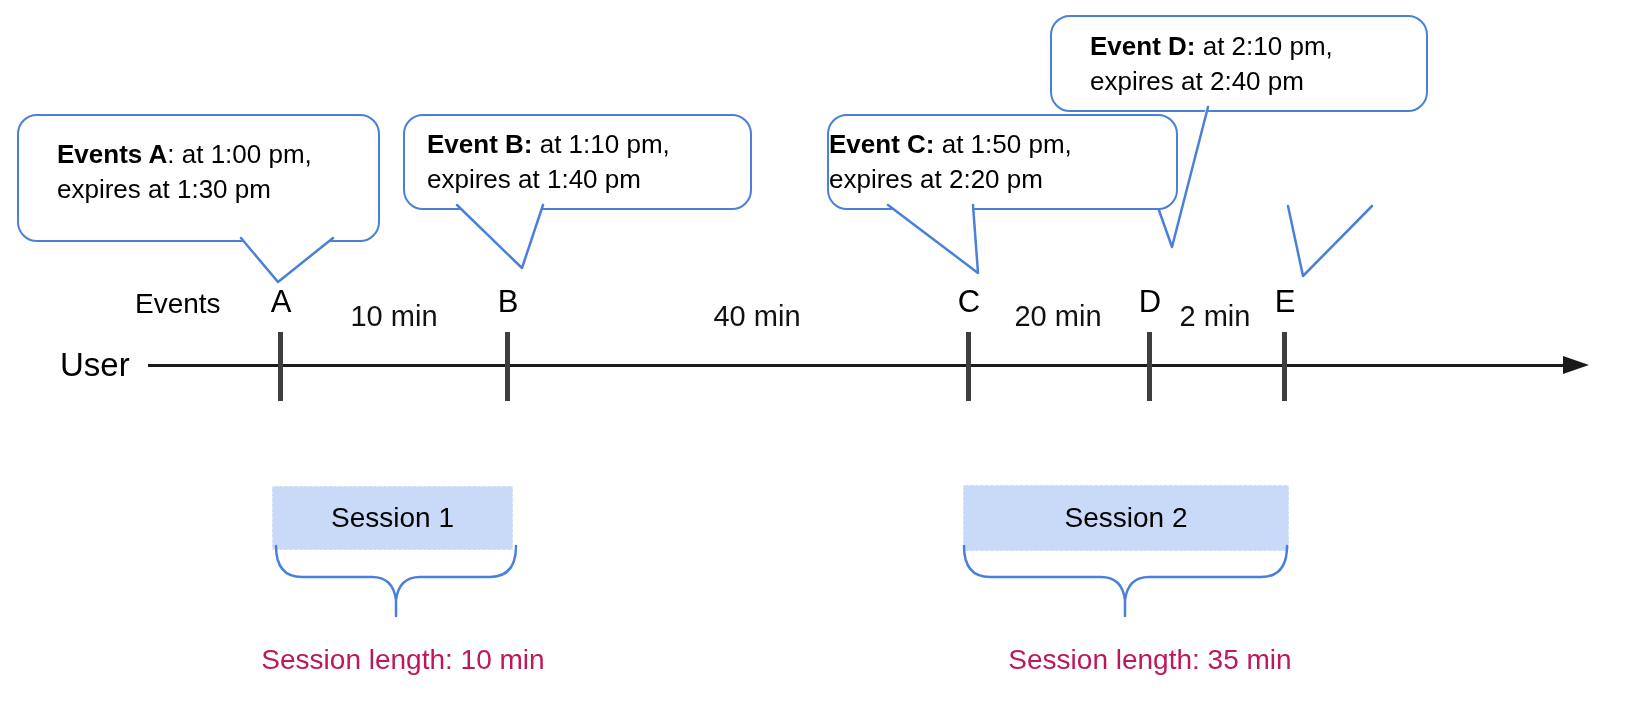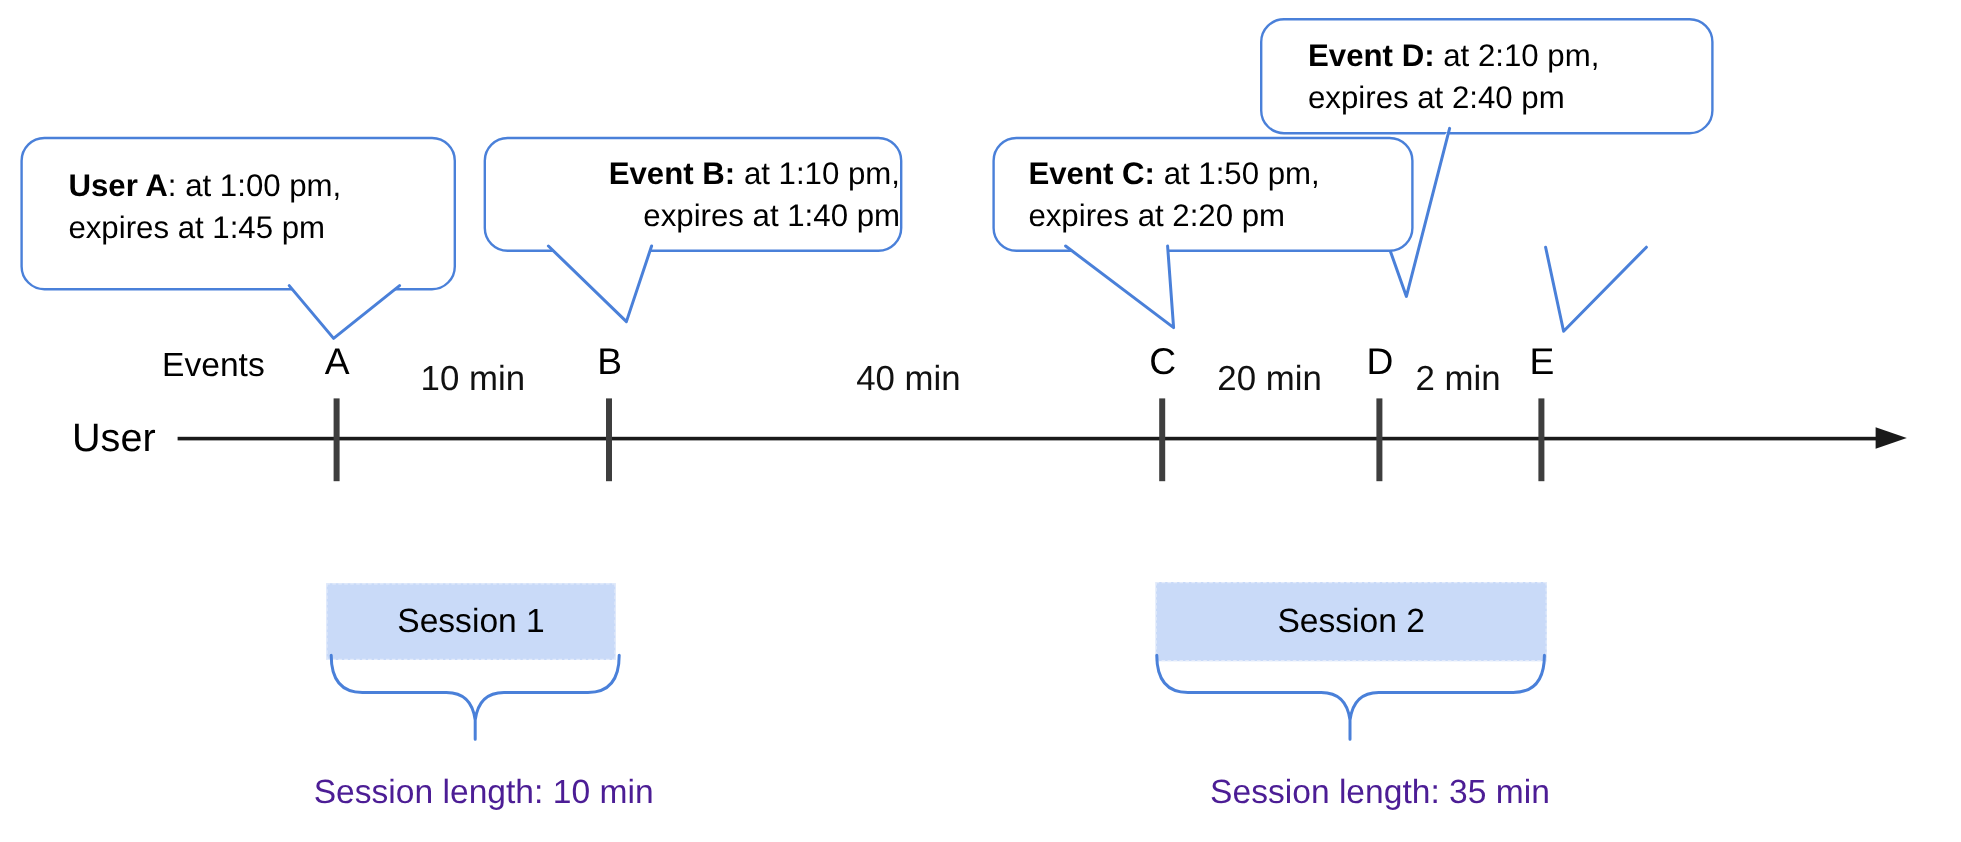--- a/index.html
+++ b/index.html
@@ -9,22 +9,22 @@
   }
   
   .bubble{
     position:absolute;box-sizing:border-box;background:#fff;
     border:2.5px solid #4a80d9;border-radius:20px;
     display:flex;flex-direction:column;justify-content:center;
     font-size:26px;line-height:35px;z-index:3;
   }
   .bubble .b{font-weight:bold;}
   #bubble-a{left:17px;top:114px;width:363px;height:128px;padding-left:38px;padding-bottom:12px;}
-  #bubble-b{left:403px;top:114px;width:349px;height:96px;padding-left:22px;text-align:right;}
-  #bubble-c{left:827px;top:114px;width:351px;height:96px;padding-left:28px;}
+  #bubble-b{left:403px;top:114px;width:349px;height:96px;padding-left:22px;}
+  #bubble-c{left:827px;top:114px;width:351px;height:96px;}
   #bubble-d{left:1050px;top:15px;width:378px;height:97px;padding-left:38px;z-index:1;}
   #bubble-e{left:1232px;top:115px;width:350px;height:96px;padding-left:38px;}
   svg.layer{position:absolute;left:0;top:0;z-index:4;pointer-events:none;}
   svg.layer-back{z-index:2;}
   svg.layer-deco{z-index:0;}
   
   .tl-line{position:absolute;left:148px;top:364px;width:1417px;height:3px;background:#1a1a1a;z-index:0;}
   .tl-arrow{position:absolute;left:1563px;top:356px;width:0;height:0;z-index:0;
     border-left:26px solid #1a1a1a;border-top:9px solid transparent;border-bottom:9px solid transparent;}
   .tick{position:absolute;top:332px;width:5px;height:69px;background:#3e3e3e;z-index:0;}
@@ -35,36 +35,36 @@
   #dur-ab{left:314px;} #dur-bc{left:677px;} #dur-cd{left:978px;} #dur-de{left:1135px;}
   .events-label{position:absolute;left:135px;top:288px;font-size:28px;}
   .user-label{position:absolute;left:60px;top:346px;font-size:33px;}
   
   .session-box{
     position:absolute;box-sizing:border-box;background:#c9daf8;border:1px dashed #e3ebfb;
     display:flex;align-items:center;justify-content:center;font-size:28px;z-index:0;margin-top:48px;
   }
   #session-1{left:272px;top:438px;width:241px;height:64px;}
   #session-2{left:963px;top:437px;width:326px;height:66px;}
-  .session-length{position:absolute;top:644px;width:380px;text-align:center;font-size:28px;color:#4c1d95;z-index:0;}
+  .session-length{position:absolute;top:644px;width:380px;text-align:center;font-size:28px;color:#be185d;z-index:0;}
   #slen-1{left:213px;}
   #slen-2{left:960px;}
 </style>
 </head>
 <body>
 
 <div class="canvas">
 
   <svg class="layer layer-back" width="1634" height="702" viewBox="0 0 1634 702">
     <path d="M1150,185 L1172,247 L1208,107" fill="#ffffff" stroke="#4a80d9" stroke-width="2.5" stroke-linejoin="round" stroke-linecap="round"></path>
   </svg>
 
   <div class="bubble" id="bubble-a">
-    <div><span class="b">User A</span><span>: at 1:00 pm,</span></div>
-    <div>expires at 1:45 pm</div>
+    <div><span class="b">Events A</span><span>: at 1:00 pm,</span></div>
+    <div>expires at 1:30 pm</div>
   </div>
 
   <div class="bubble" id="bubble-b">
     <div><span class="b">Event B:</span><span> at 1:10 pm,</span></div>
     <div>expires at 1:40 pm</div>
   </div>
 
   <div class="bubble" id="bubble-c">
     <div><span class="b">Event C:</span><span> at 1:50 pm,</span></div>
     <div>expires at 2:20 pm</div>

